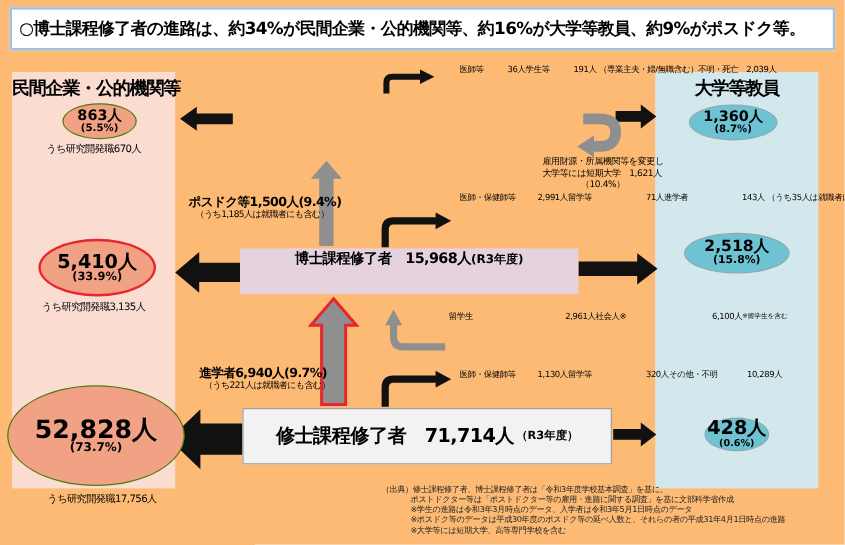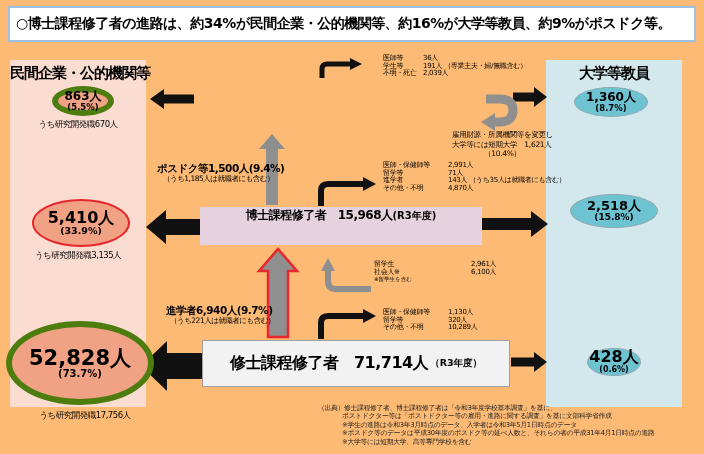--- a/index.html
+++ b/index.html
@@ -14,27 +14,27 @@
     display:flex;align-items:center;padding-left:6px;font-size:14px;font-weight:bold;letter-spacing:-0.5px;
   }
   .col{top:60px;width:136px;height:347px;}
   .col-left{left:10px;background:#fbdcd1;}
   .col-right{left:546px;background:#d3e8ed;}
   .col-header{position:absolute;top:4px;left:0;width:100%;text-align:center;font-size:15px;font-weight:bold;letter-spacing:-1px;}
   .oval{
     border-radius:50%;display:flex;flex-direction:column;align-items:center;justify-content:center;
     font-weight:bold;line-height:1.05;
   }
-  .oval-private{background:#f1a184;border:6px solid #4d7c0f;}
+  .oval-private{background:#f1a184;border:1px solid #4d7c0f;}
   .oval-univ{background:#6ec3d2;border:1px solid #8fa8b0;}
   .oval-red{border:2.5px solid #e8262d;}
   .small-note{font-size:8.5px;letter-spacing:-0.5px;}
   .graybox{background:#f3f2f2;border:1px solid #a0a0a0;text-align:center;}
   .doctorbox{background:#e6d2de;display:flex;align-items:baseline;justify-content:center;}
-  .rows{display:flex;flex-direction:column;}
+  .rows{display:flex;flex-direction:row;}
   .row{display:flex;font-size:7px;line-height:7.6px;letter-spacing:-0.3px;}
   .row .lbl{display:inline-block;}
   .flowlabel{font-size:10.5px;font-weight:bold;letter-spacing:-0.5px;}
   .flowsub{font-size:7.5px;letter-spacing:-0.5px;}
   .footnote{font-size:6.8px;line-height:8.4px;color:#222;letter-spacing:-0.3px;}
   .footnote .ind{padding-left:24px;}
   svg.overlay{position:absolute;left:0;top:0;width:704px;height:454px;pointer-events:none;}
 </style>
 </head>
 <body>

